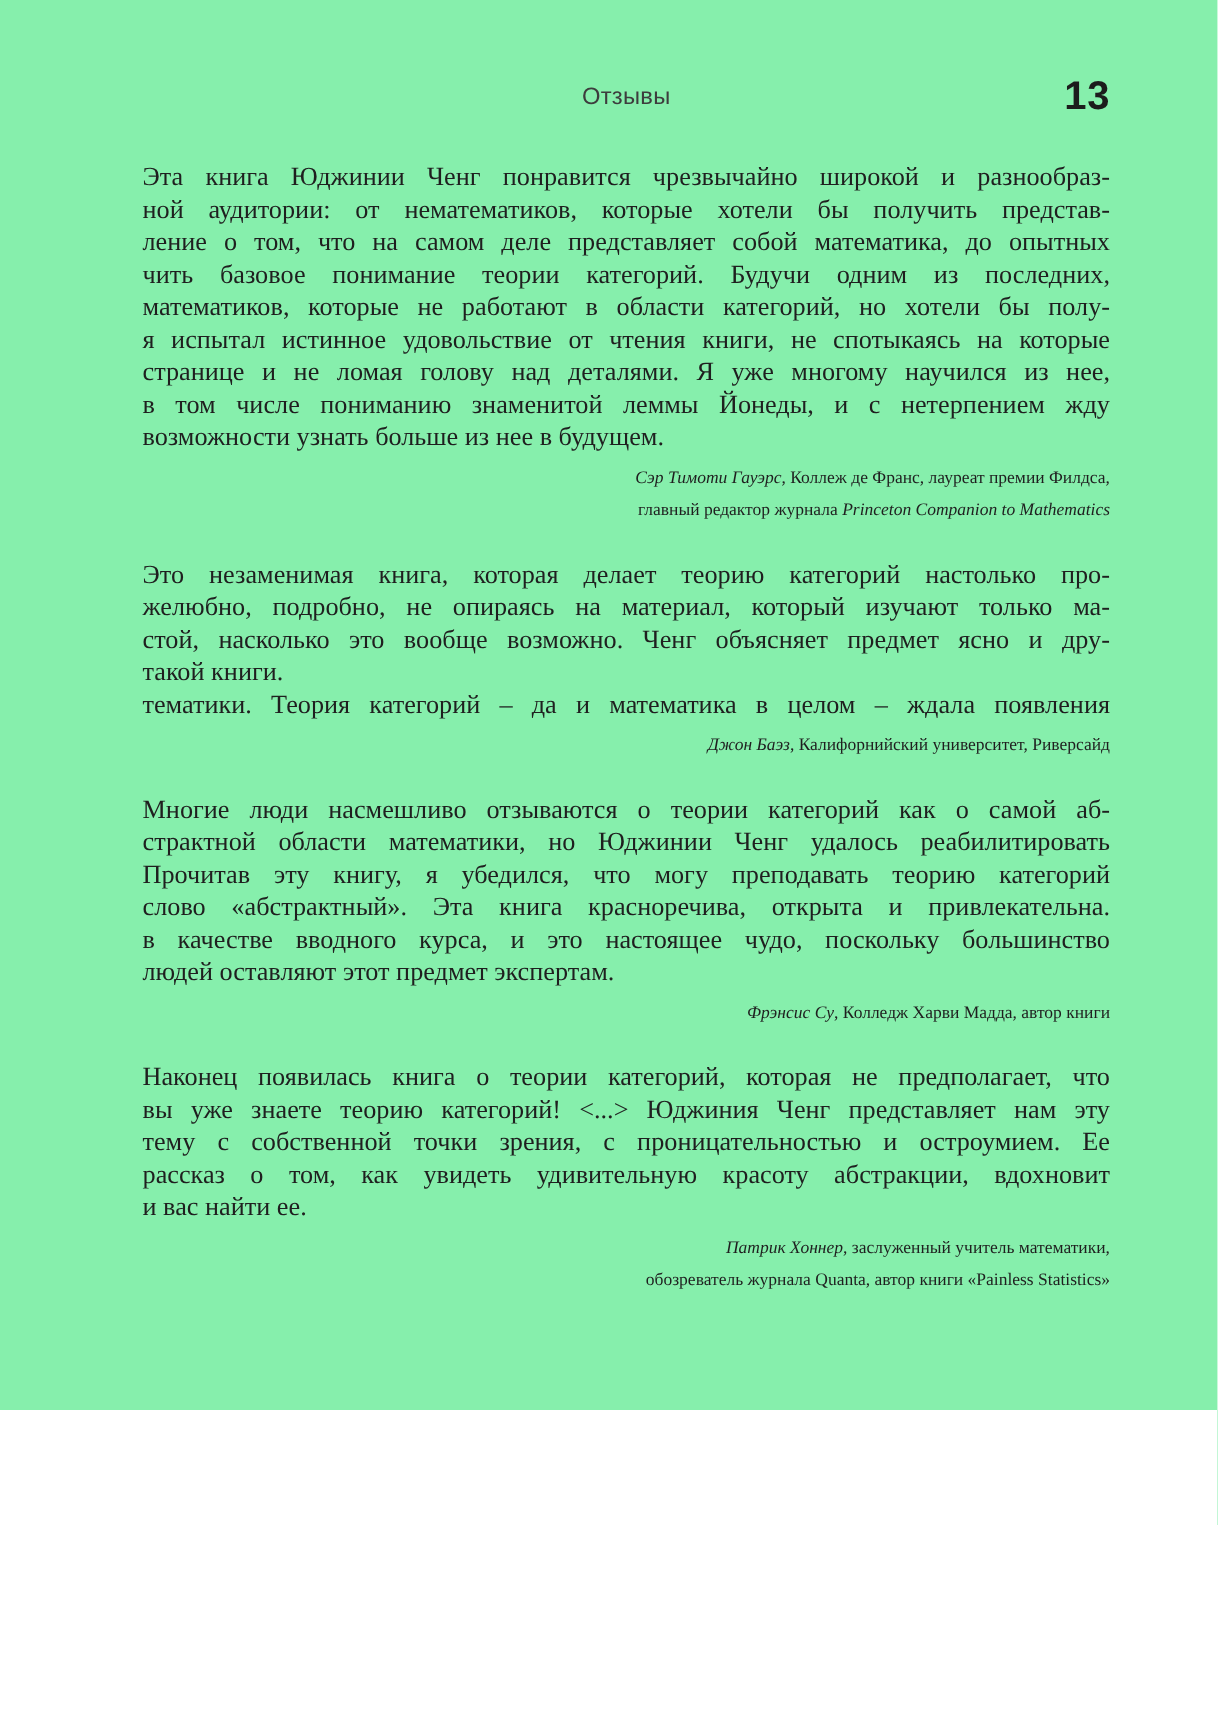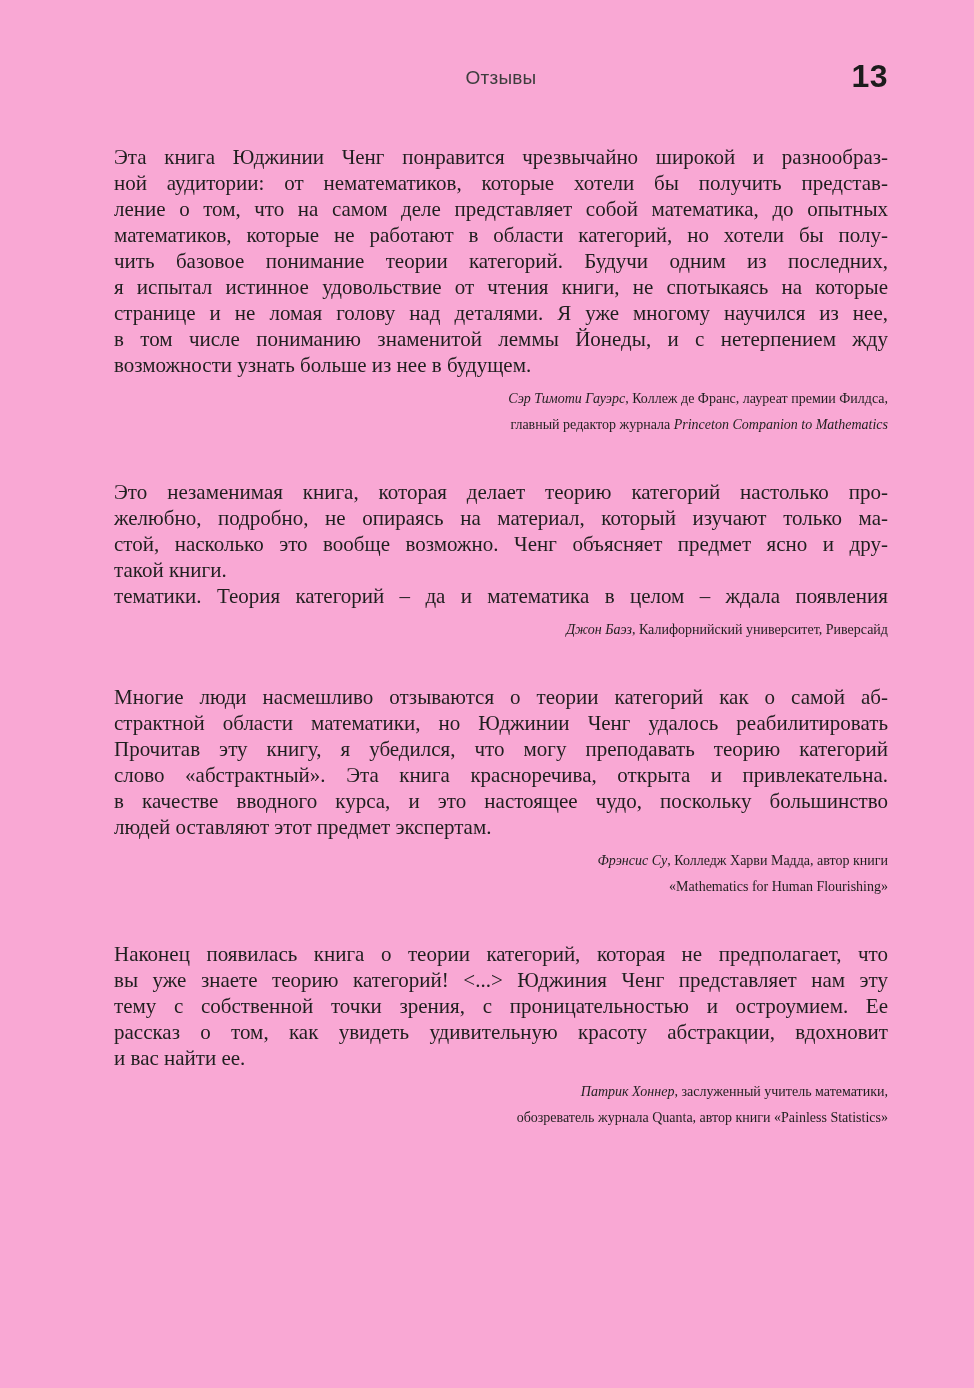--- a/index.html
+++ b/index.html
@@ -1,20 +1,20 @@
 <!DOCTYPE html>
 <html lang="ru"><head>
 <meta charset="utf-8">
 <style>
   html, body { margin: 0; padding: 0; background: #ffffff; }
   .page {
     position: relative;
     width: 974px;
-    height: 1388px;
-    background: #f9a8d4;
+    height: 1128px;
+    background: #86efac;
     font-family: "Liberation Serif", serif;
     color: #1f1f1f;
     overflow: hidden;
   }
   .content {
     position: absolute;
     left: 114px;
     top: 64px;
     width: 774px;
   }
@@ -33,22 +33,22 @@
   .page-number {
     position: absolute;
     right: 0;
     top: -2px;
     font-size: 32px;
     line-height: 28px;
     font-weight: bold;
     color: #1c1c1c;
     letter-spacing: 0.5px;
   }
-  #reviews > .review:first-child { margin-top: 52px; }
-  .review { margin-top: 41px; }
+  #reviews > .review:first-child { margin-top: 36px; }
+  .review { margin-top: 24px; }
   .para {
     font-size: 21px;
     line-height: 26px;
     color: #1f1f1f;
   }
   .jline {
     text-align: justify;
     text-align-last: justify;
   }
   .jline.last { text-align-last: left; }
@@ -69,22 +69,22 @@
     <header class="page-header">
       <div class="running-title">Отзывы</div>
       <div class="page-number">13</div>
     </header>
     <main id="reviews">
         <section class="review">
           <div class="para">
             <div class="jline">Эта книга Юджинии Ченг понравится чрезвычайно широкой и разнообраз-</div>
             <div class="jline">ной аудитории: от нематематиков, которые хотели бы получить представ-</div>
             <div class="jline">ление о том, что на самом деле представляет собой математика, до опытных</div>
+            <div class="jline">чить базовое понимание теории категорий. Будучи одним из последних,</div>
             <div class="jline">математиков, которые не работают в области категорий, но хотели бы полу-</div>
-            <div class="jline">чить базовое понимание теории категорий. Будучи одним из последних,</div>
             <div class="jline">я испытал истинное удовольствие от чтения книги, не спотыкаясь на которые</div>
             <div class="jline">странице и не ломая голову над деталями. Я уже многому научился из нее,</div>
             <div class="jline">в том числе пониманию знаменитой леммы Йонеды, и с нетерпением жду</div>
             <div class="jline last">возможности узнать больше из нее в будущем.</div>
           </div>
           <div class="attribution">
             <div class="attr-line"><span class="it">Сэр Тимоти Гауэрс</span><span class="rg">, Коллеж де Франс, лауреат премии Филдса,</span></div>
             <div class="attr-line"><span class="rg">главный редактор журнала </span><span class="it">Princeton Companion to Mathematics</span></div>
           </div>
         </section>
@@ -104,21 +104,20 @@
           <div class="para">
             <div class="jline">Многие люди насмешливо отзываются о теории категорий как о самой аб-</div>
             <div class="jline">страктной области математики, но Юджинии Ченг удалось реабилитировать</div>
             <div class="jline">Прочитав эту книгу, я убедился, что могу преподавать теорию категорий</div>
             <div class="jline">слово «абстрактный». Эта книга красноречива, открыта и привлекательна.</div>
             <div class="jline">в качестве вводного курса, и это настоящее чудо, поскольку большинство</div>
             <div class="jline last">людей оставляют этот предмет экспертам.</div>
           </div>
           <div class="attribution">
             <div class="attr-line"><span class="it">Фрэнсис Су</span><span class="rg">, Колледж Харви Мадда, автор книги</span></div>
-            <div class="attr-line"><span class="rg">«Mathematics for Human Flourishing»</span></div>
           </div>
         </section>
         <section class="review">
           <div class="para">
             <div class="jline">Наконец появилась книга о теории категорий, которая не предполагает, что</div>
             <div class="jline">вы уже знаете теорию категорий! &lt;...&gt; Юджиния Ченг представляет нам эту</div>
             <div class="jline">тему с собственной точки зрения, с проницательностью и остроумием. Ее</div>
             <div class="jline">рассказ о том, как увидеть удивительную красоту абстракции, вдохновит</div>
             <div class="jline last">и вас найти ее.</div>
           </div>

